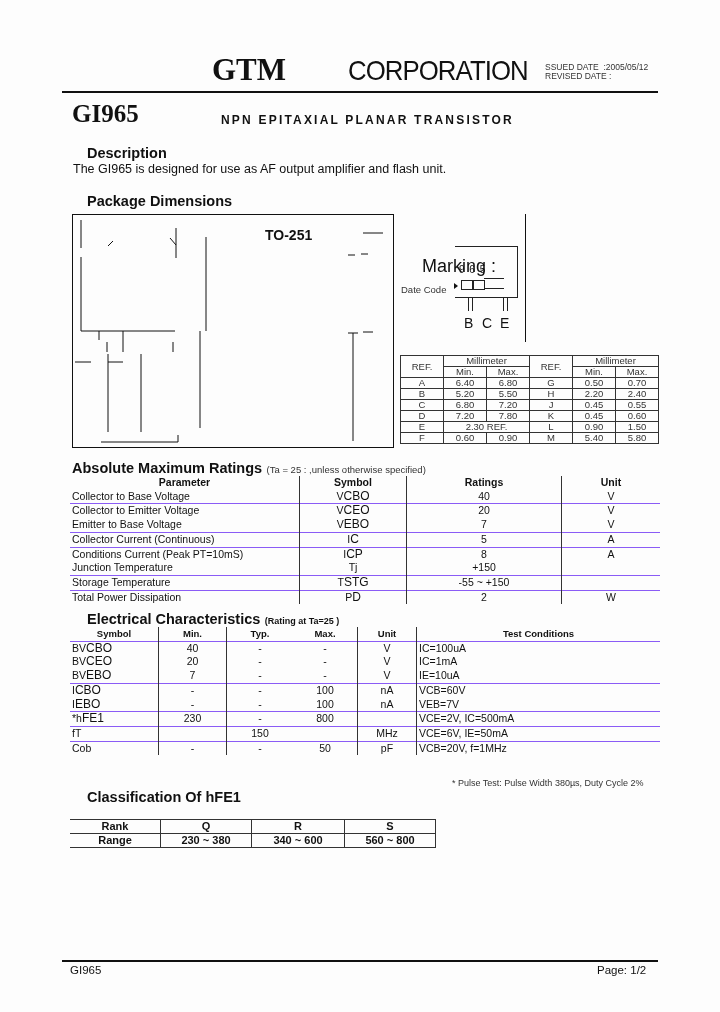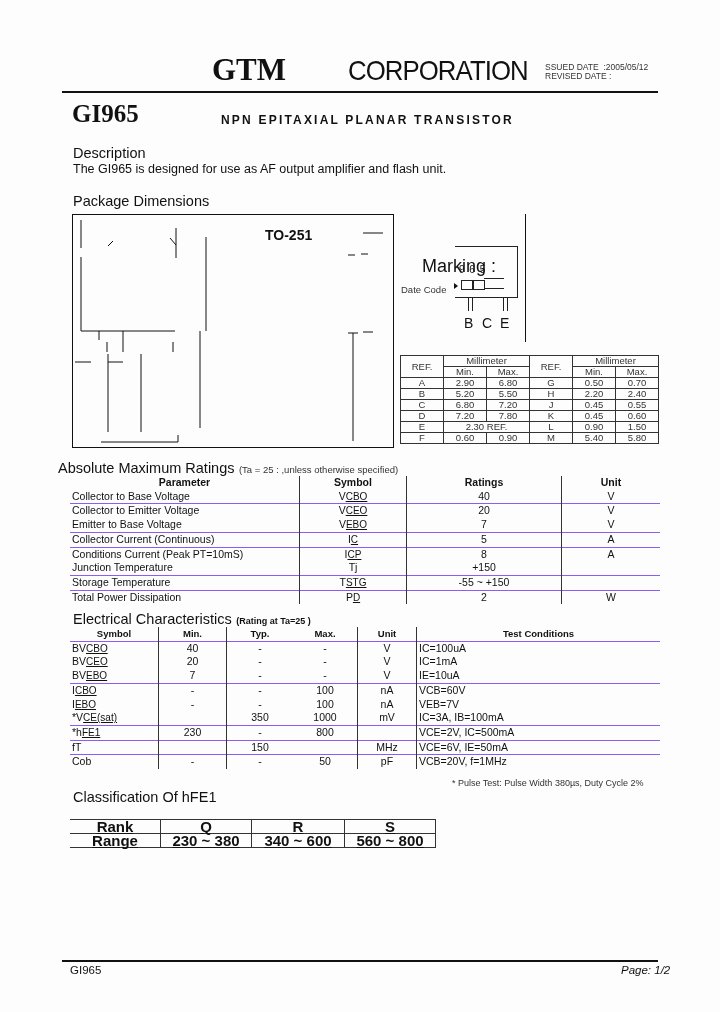--- a/index.html
+++ b/index.html
@@ -5,39 +5,39 @@
   html, body { margin:0; padding:0; background:#fdfdfd; }
   body { width:720px; height:1012px; position:relative; overflow:hidden;
          font-family:"Liberation Sans", sans-serif; color:#111; }
   .abs { position:absolute; }
   .hdr-gtm { left:212px; top:52px; font-family:"Liberation Serif", serif; font-weight:bold; font-size:31px; letter-spacing:0px; }
   .hdr-corp { left:348px; top:55px; font-size:28px; letter-spacing:-1px; transform:scaleX(0.92); transform-origin:left top; }
   .hdr-dates { left:545px; top:63px; font-size:8.5px; line-height:9px; color:#333; }
   .rule-top { left:62px; top:91px; width:596px; height:2px; background:#111; }
   .part { left:72px; top:100px; font-family:"Liberation Serif", serif; font-weight:bold; font-size:25px; }
   .subtitle { left:221px; top:113px; font-size:12px; font-weight:bold; letter-spacing:2.2px; }
-  .h2 { font-weight:normal; font-size:14.5px; }
+  .h2 { font-weight:bold; font-size:14.5px;margin-left:14px; }
   .desc { left:73px; top:162px; font-size:12.5px; }
   .pkg-box { left:72px; top:214px; width:322px; height:234px; border:1px solid #111; box-sizing:border-box; }
   .pkg-title { left:265px; top:227px; font-weight:bold; font-size:14px; }
   .marking-title { left:422px; top:214px; font-size:18px;margin-top:42px; }
   table { border-collapse:collapse; }
   .dim { left:400px; top:355px; font-size:9.5px; color:#333; }
   .dim td { border:1px solid #333; text-align:center; height:10px; padding:0; line-height:10px; }
   .amr { left:70px; top:476px; width:590px; font-size:10.5px; }
   .amr th, .amr td { padding:0 2px; height:13.7px; line-height:13.7px; }
   .amr th { font-weight:bold; font-size:10.5px; }
   .ec { left:70px; top:627px; width:590px; font-size:10.5px; }
   .ec th, .ec td { padding:0 2px; height:13.7px; line-height:13.7px; }
   .ec th { font-weight:bold; font-size:9.5px; }
   .vl { border-left:1px solid #333; }
   .bt td { border-top:1px solid #8b5cf6;margin-left:20px; }
   .c { text-align:center; }
-  .sub { font-size:10px;text-decoration:underline; }
-  .cls { left:70px; top:819px; width:366px; font-size:15px; font-weight:bold;text-decoration:underline; }
+  .sub { font-size:12px; }
+  .cls { left:70px; top:819px; width:366px; font-size:11px; font-weight:bold; }
   .cls td { text-align:center; border:1px solid #333; border-left:none; border-right:1px solid #333; height:13px; line-height:13px; padding:0; }
   .rule-bot { left:62px; top:960px; width:596px; height:2px; background:#111; }
   .foot { top:964px; font-size:11.5px; }
 </style>
 </head>
 <body>
 
 <div class="abs hdr-gtm">GTM</div>
 <div class="abs hdr-corp">CORPORATION</div>
 <div class="abs hdr-dates">
@@ -110,21 +110,21 @@
     <td colspan="2">Millimeter</td>
   </tr>
   <tr>
     <td style="width:42px;">Min.</td>
     <td style="width:42px;">Max.</td>
     <td style="width:42px;">Min.</td>
     <td style="width:42px;">Max.</td>
   </tr>
   <tr>
     <td>A</td>
-        <td>2.90</td>
+        <td>6.40</td>
         <td>6.80</td>
     <td>G</td>
         <td>0.50</td>
         <td>0.70</td>
   </tr>
   <tr>
     <td>B</td>
         <td>5.20</td>
         <td>5.50</td>
     <td>H</td>
@@ -275,28 +275,20 @@
     <td class="vl">VCB=60V</td>
   </tr>
   <tr>
     <td><span>I</span><span class="sub">EBO</span></td>
     <td class="c vl">-</td>
     <td class="c vl">-</td>
     <td class="c">100</td>
     <td class="c vl">nA</td>
     <td class="vl">VEB=7V</td>
   </tr>
-  <tr>
-    <td><span>*V</span><span class="sub">CE(sat)</span></td>
-    <td class="c vl"></td>
-    <td class="c vl">350</td>
-    <td class="c">1000</td>
-    <td class="c vl">mV</td>
-    <td class="vl">IC=3A, IB=100mA</td>
-  </tr>
   <tr class="bt">
     <td><span>*h</span><span class="sub">FE1</span></td>
     <td class="c vl">230</td>
     <td class="c vl">-</td>
     <td class="c">800</td>
     <td class="c vl"></td>
     <td class="vl">VCE=2V, IC=500mA</td>
   </tr>
   <tr class="bt">
     <td><span>fT</span><span class="sub"></span></td>
@@ -331,13 +323,13 @@
     <td>Range</td>
     <td>230 ~ 380</td>
     <td>340 ~ 600</td>
     <td>560 ~ 800</td>
   </tr>
 </tbody>
   </table>
 
 <div class="abs rule-bot"></div>
 <div class="abs foot" style="left:70px;">GI965</div>
-<div class="abs foot" style="left:621px;font-style:italic;">Page: 1/2</div>
+<div class="abs foot" style="left:597px;">Page: 1/2</div>
 
 </body></html>

